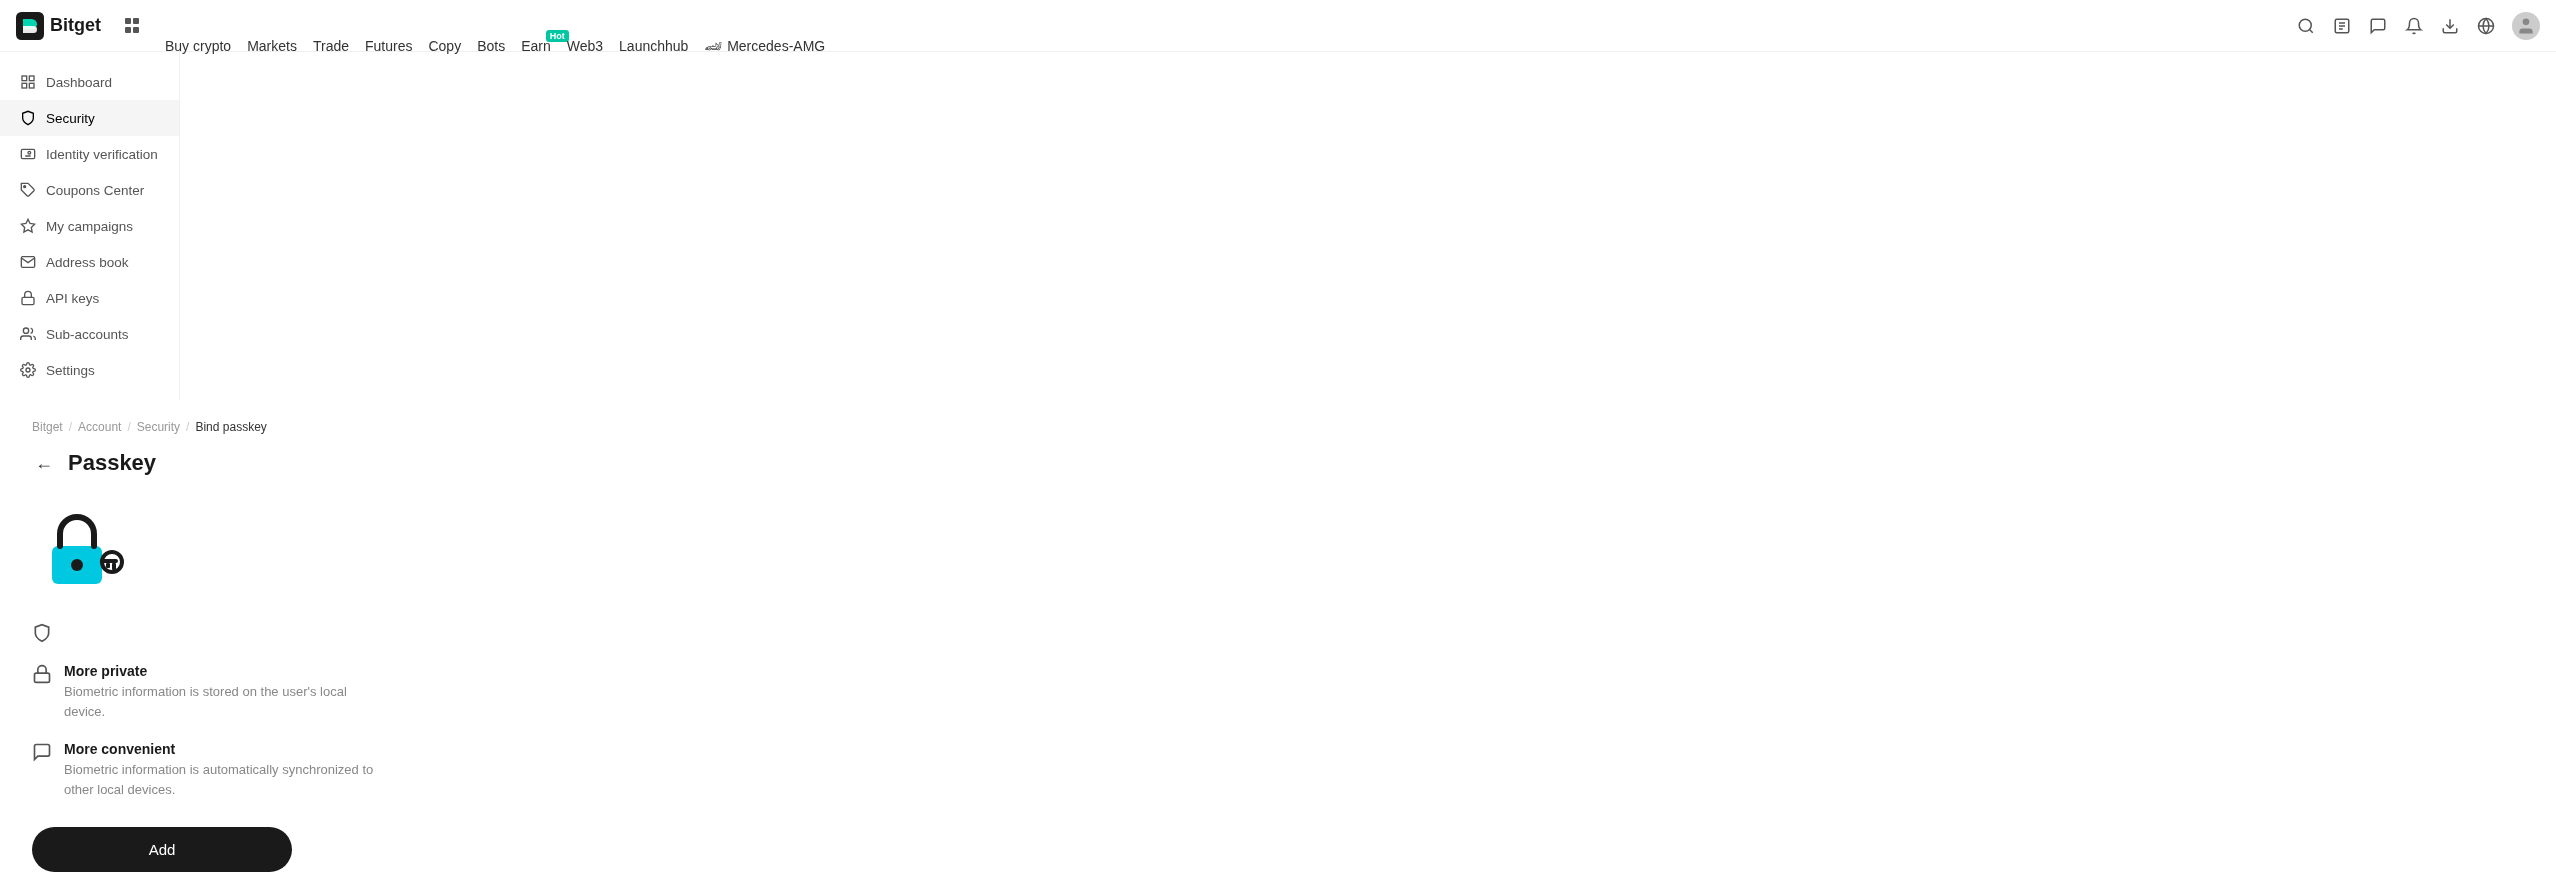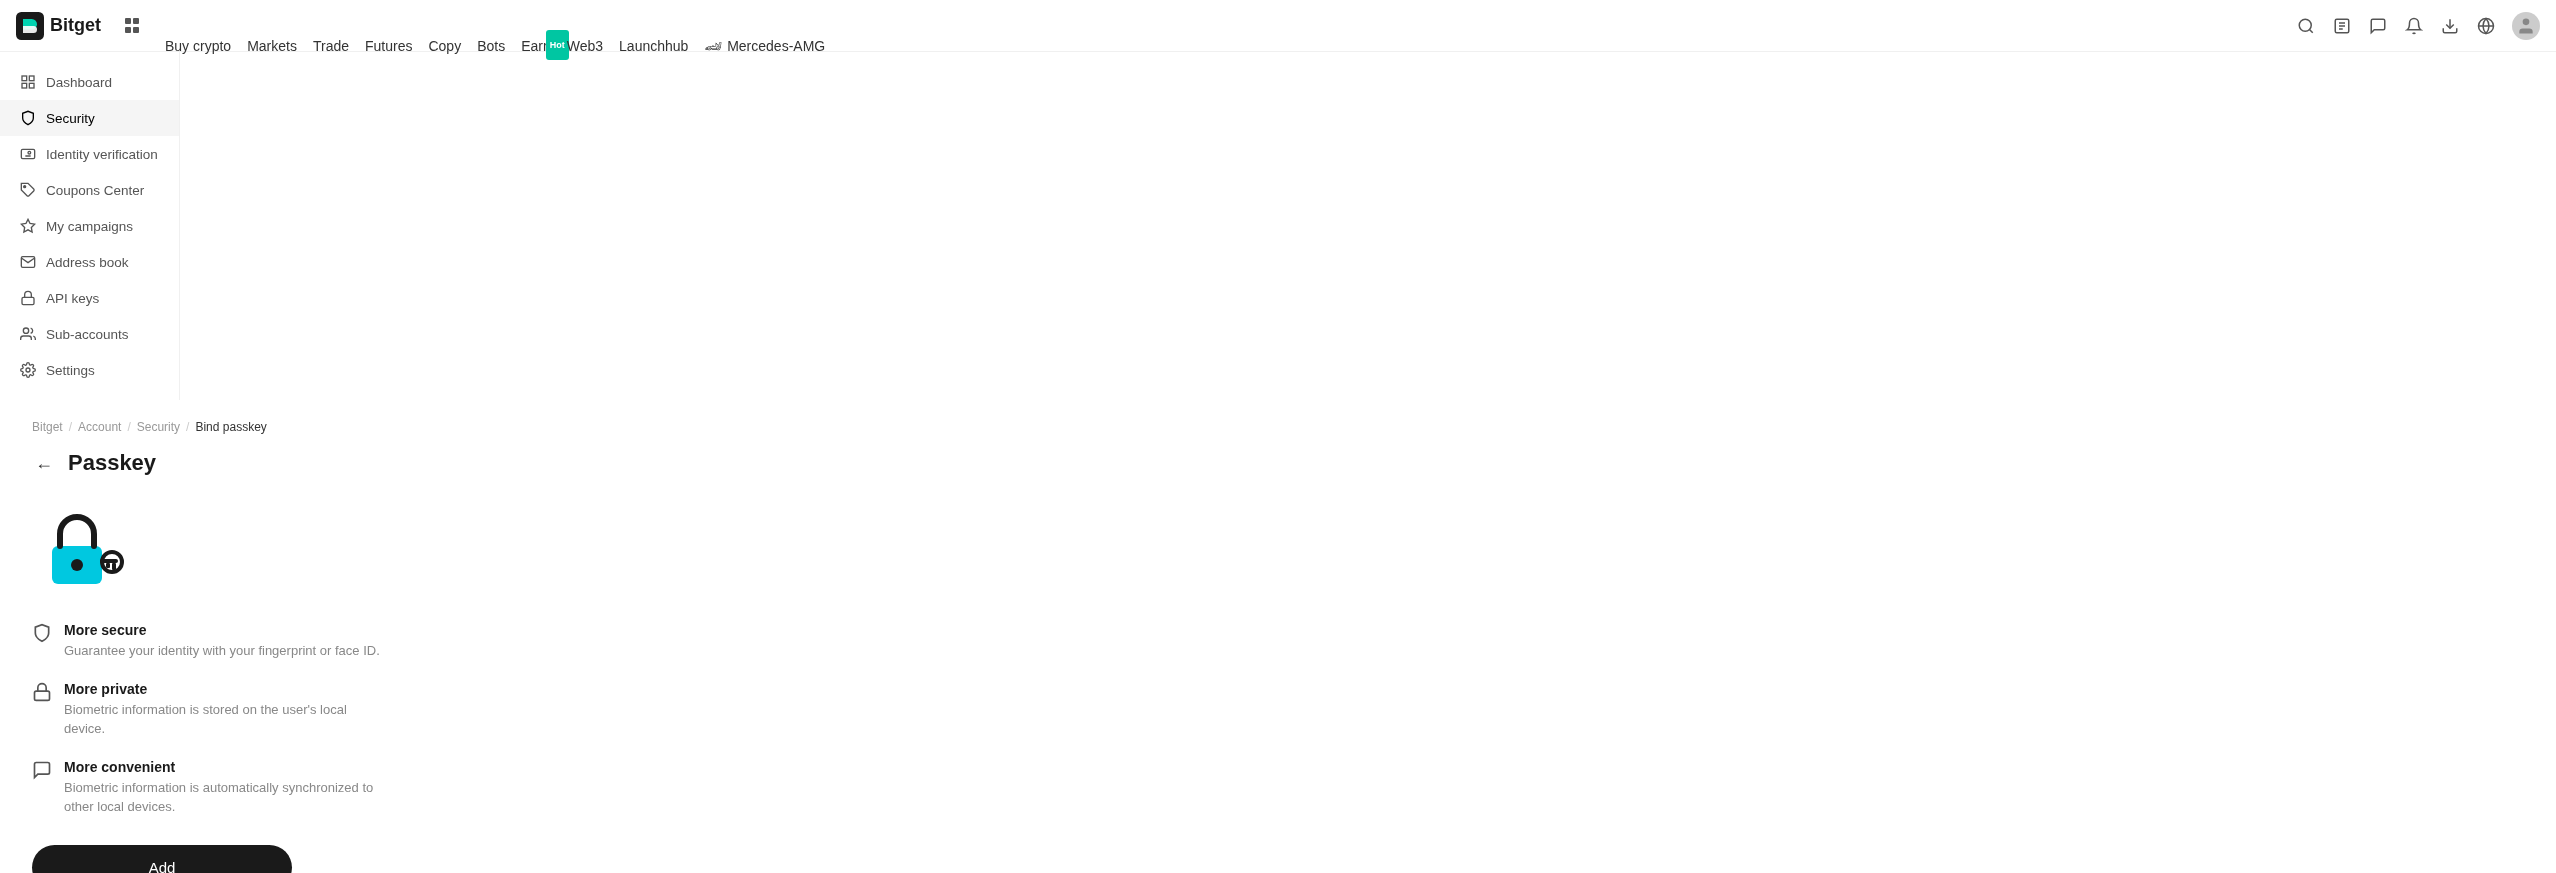--- a/index.html
+++ b/index.html
@@ -10,21 +10,21 @@
       display: flex; align-items: center; height: 52px;
       border-bottom: 1px solid #f0f0f0; padding: 0 16px; gap: 24px;
     }
     .logo { display: flex; align-items: center; gap: 6px; font-weight: 700; font-size: 18px; color: #1a1a1a; flex-shrink: 0; }
     .logo-icon { width: 28px; height: 28px; }
     .grid-icon { display: flex; flex-wrap: wrap; width: 16px; height: 16px; gap: 2px; flex-shrink: 0; }
     .grid-icon span { width: 6px; height: 6px; background: #555; display: block; border-radius: 1px; }
     .nav-items { display: flex; align-items: flex-end; gap: 16px; flex: 1; }
     .nav-item { font-size: 14px; color: #333; cursor: pointer; white-space: nowrap; position: relative; }
     .hot-badge {
-      background: #00c6a2; color: #fff; font-size: 9px; padding: 10px 4px;
+      background: #00c6a2; color: #fff; font-size: 9px; padding: 1px 4px;
       border-radius: 3px; position: absolute; top: -8px; right: -18px; font-weight: 600;
     }
     .nav-right { display: flex; align-items: center; gap: 16px; margin-left: auto; }
     .nav-icon-btn { width: 20px; height: 20px; cursor: pointer; color: #555; display: flex; align-items: center; justify-content: center; font-size: 16px; }
     .avatar { width: 28px; height: 28px; border-radius: 50%; background: #ccc; overflow: hidden; display: flex; align-items: center; justify-content: center; cursor: pointer; }
 
     
     .layout { display: flex; min-height: calc(100vh - 52px); flex-direction: column; }
 
     
@@ -255,24 +255,20 @@
         <rect x="66" y="59" width="4" height="5" rx="1" fill="#1a1a1a"></rect>
       </svg>
     </div>
 
     <div class="feature-list">
 
       <div class="feature-item">
         <svg class="feature-icon" viewBox="0 0 24 24" fill="none" stroke="#555" stroke-width="2">
           <path d="M12 22s8-4 8-10V5l-8-3-8 3v7c0 6 8 10 8 10z"></path>
         </svg>
-        <div class="feature-text">
-          <div class="feature-title">More secure</div>
-          <div class="feature-desc">Guarantee your identity with your fingerprint or face ID.</div>
-        </div>
       </div>
 
       <div class="feature-item">
         <svg class="feature-icon" viewBox="0 0 24 24" fill="none" stroke="#555" stroke-width="2">
           <rect x="3" y="11" width="18" height="11" rx="2"></rect>
             <path d="M7 11V7a5 5 0 0 1 10 0v4"></path>
         </svg>
         <div class="feature-text">
           <div class="feature-title">More private</div>
           <div class="feature-desc">Biometric information is stored on the user's local device.</div>

